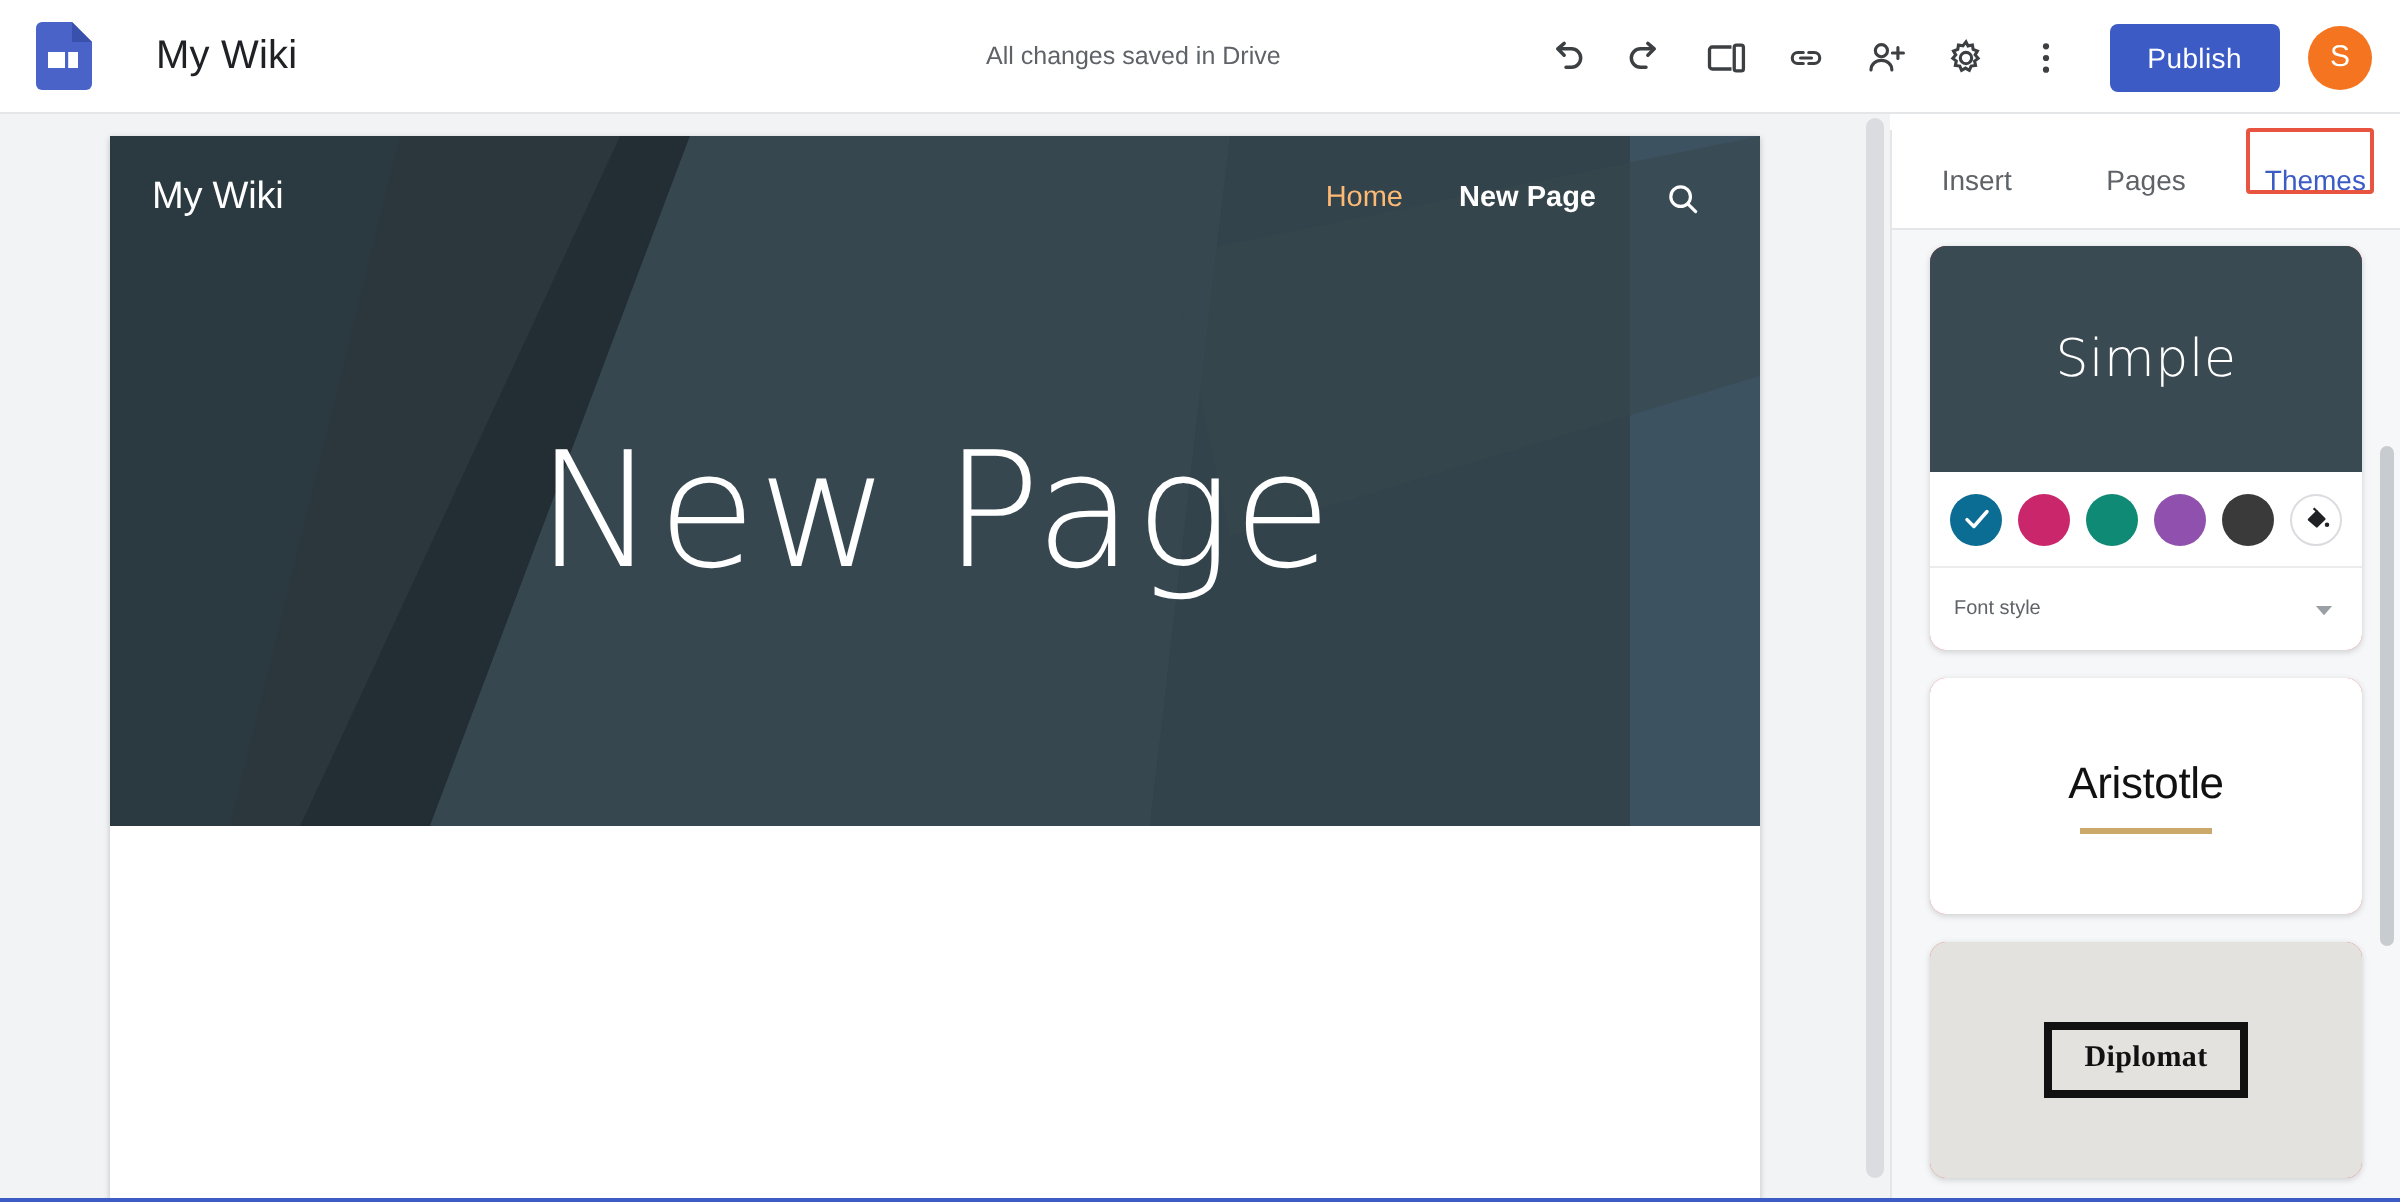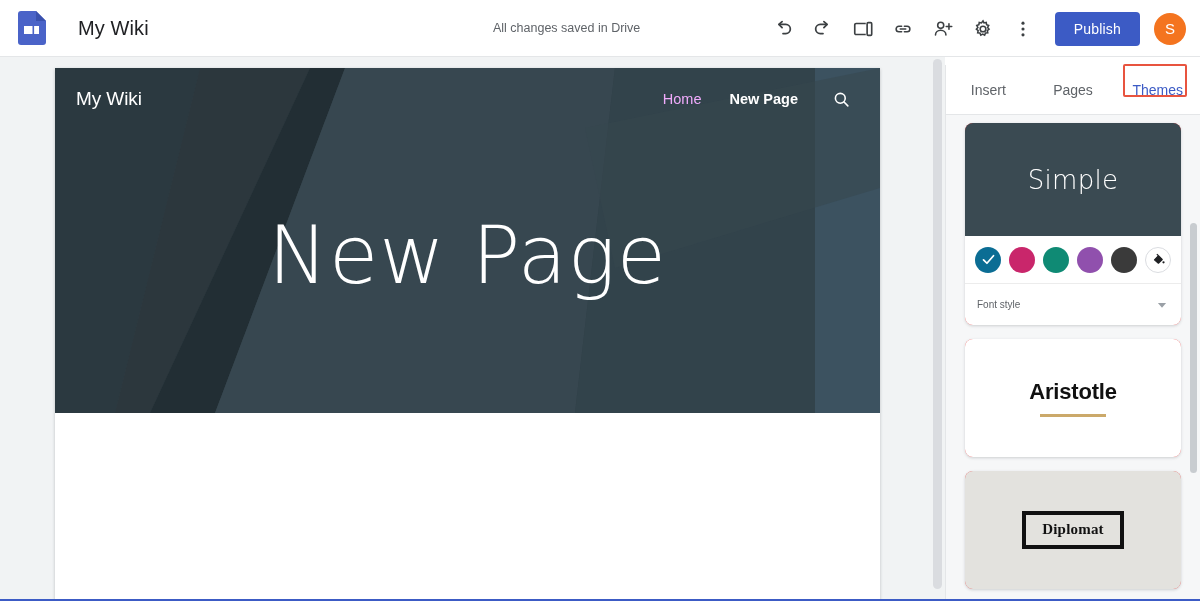--- a/index.html
+++ b/index.html
@@ -175,21 +175,21 @@
     white-space: nowrap;
   }
   .nav-right {
     margin-left: auto;
     display: flex;
     align-items: center;
     gap: 0;
   }
   .nav-link {
     font-size: 14.5px;
-    color: #f0abfc;
+    color: #fdba74;
     padding: 6px 14px;
     white-space: nowrap;
     cursor: pointer;
   }
   .nav-link.active {
     color: #ffffff;
     font-weight: 700;
   }
   .nav-search {
     width: 34px; height: 34px;
@@ -352,21 +352,21 @@
   .theme-preview-aristotle {
     height: 118px;
     background: #ffffff;
     display: flex;
     flex-direction: column;
     align-items: center;
     justify-content: center;
   }
   .theme-preview-aristotle .tname {
     font-size: 22px;
-    font-weight: 700;
+    font-weight: 400;
     color: #111111;
     letter-spacing: -.2px;
     font-family: "Liberation Sans", sans-serif;
   }
   .aristotle-rule {
     margin-top: 9px;
     width: 66px;
     height: 3px;
     background: #cba96a;
   }

